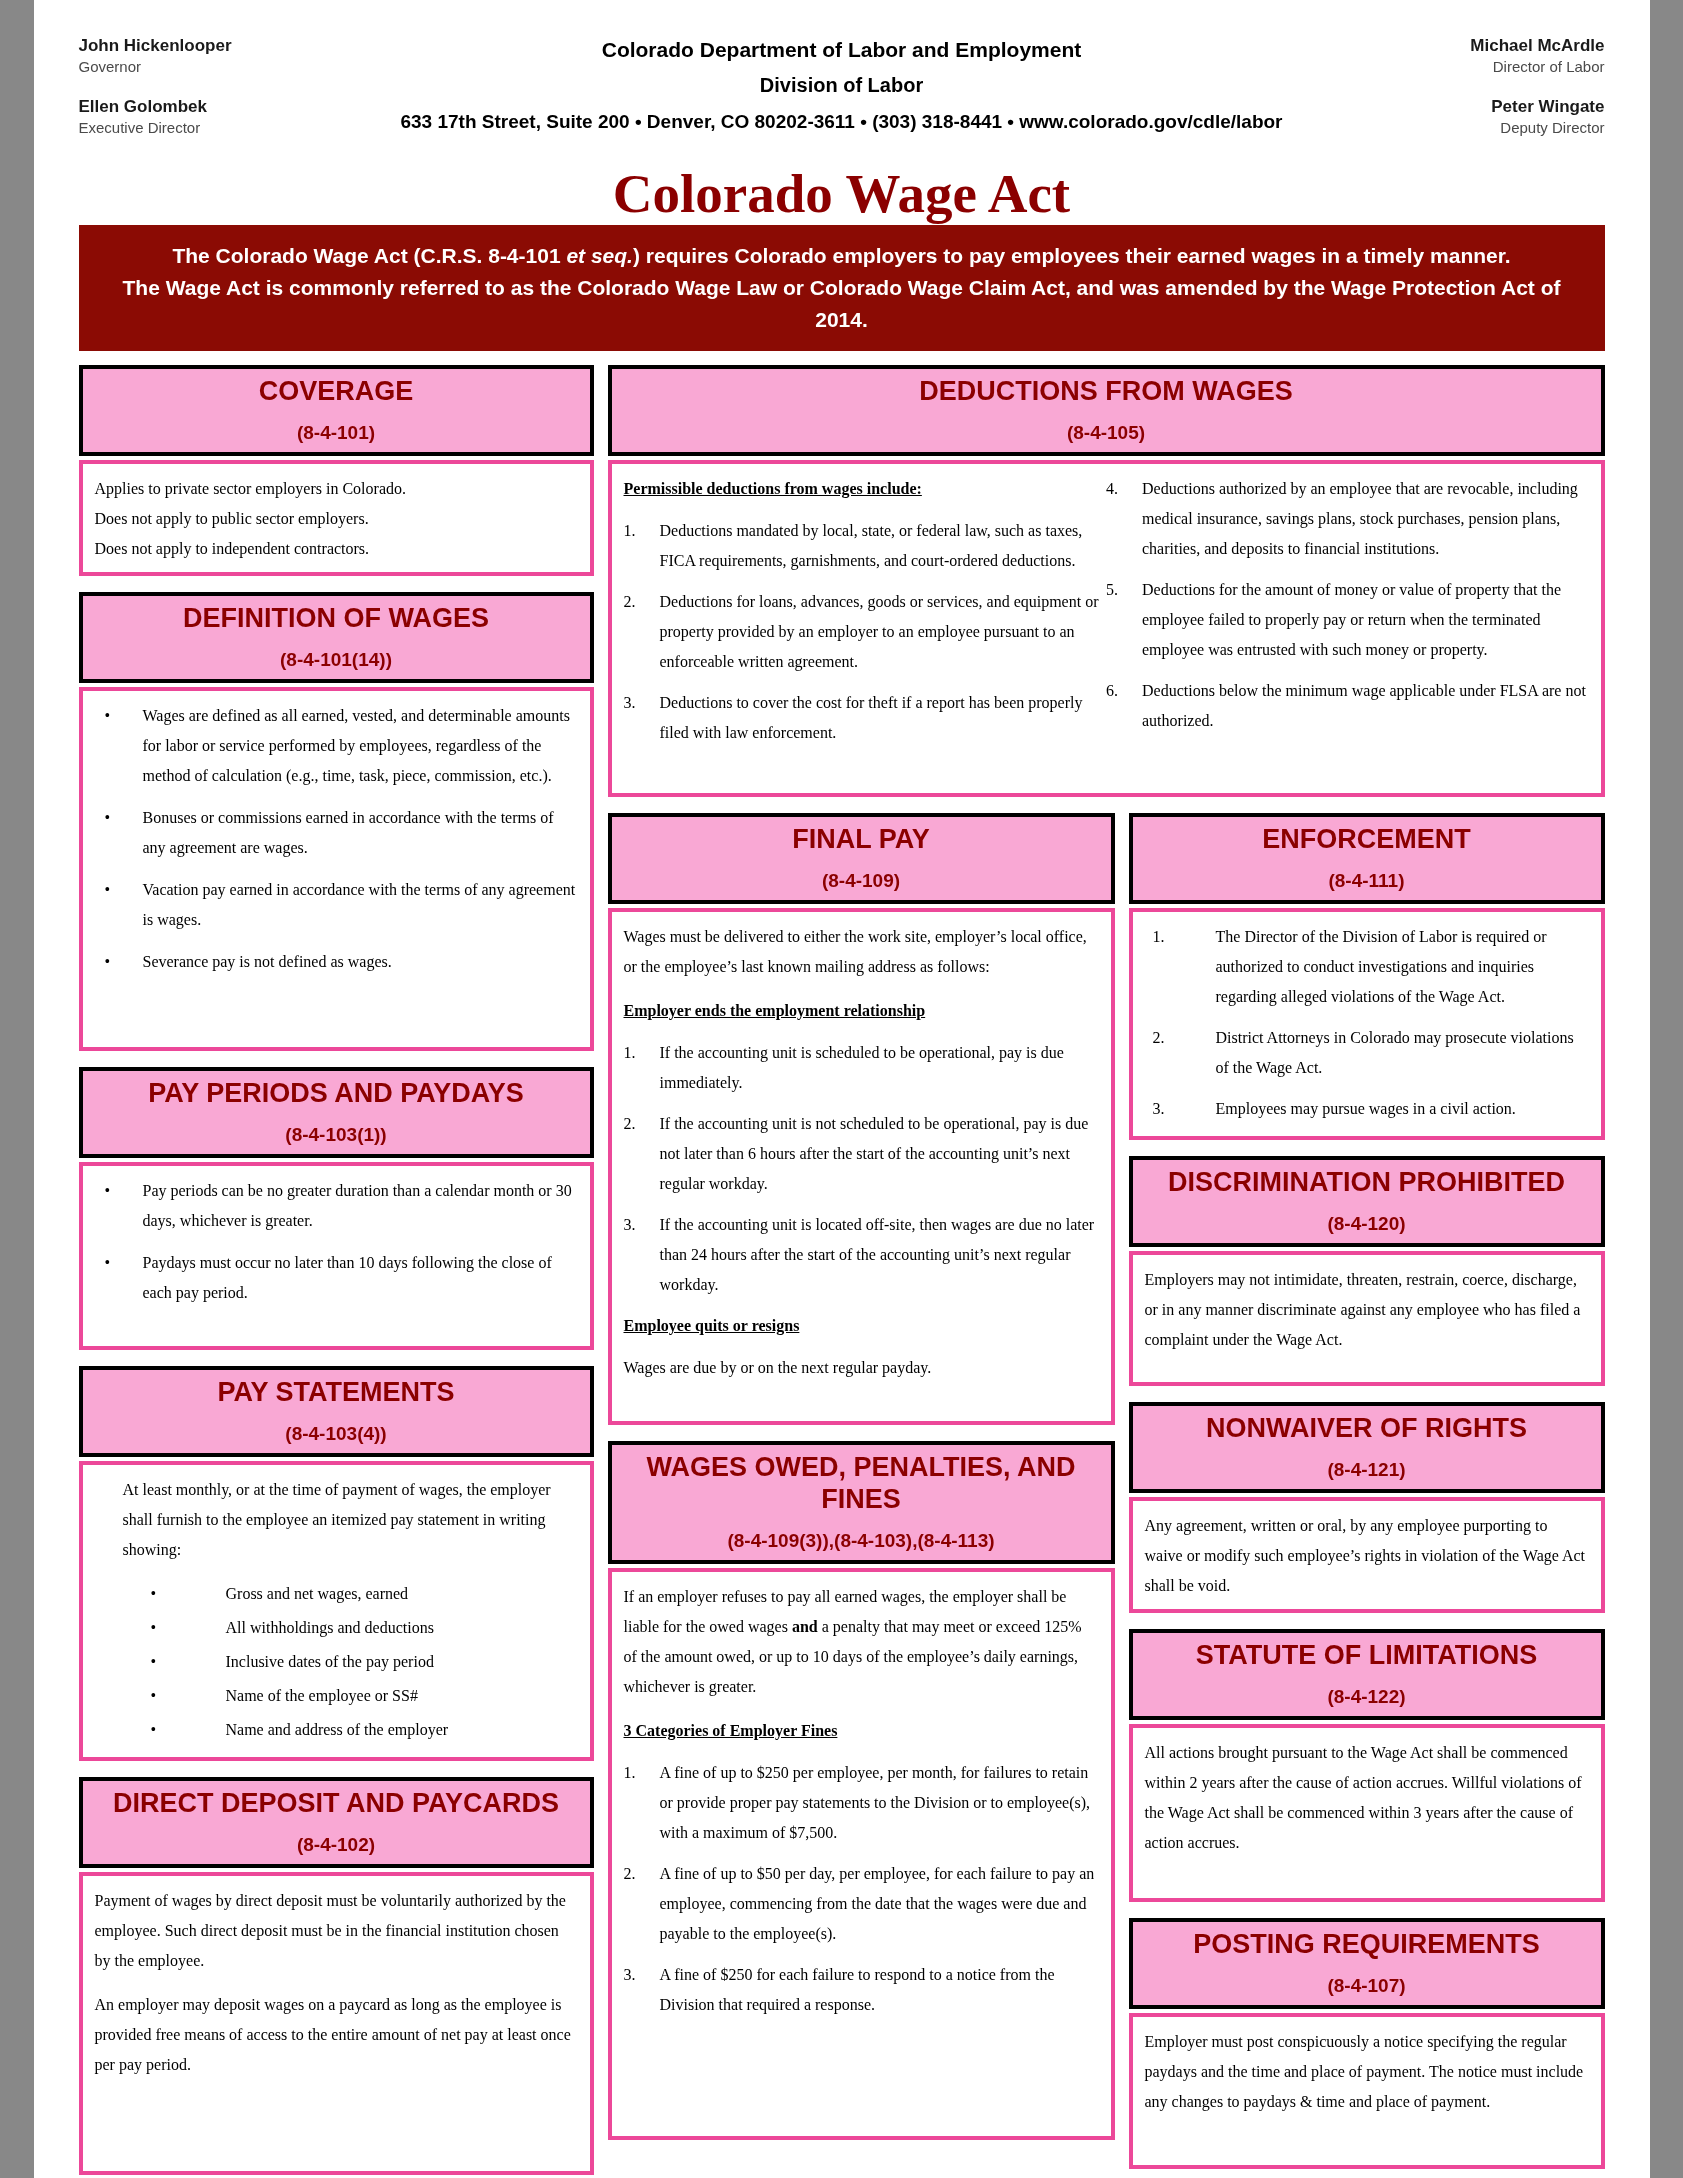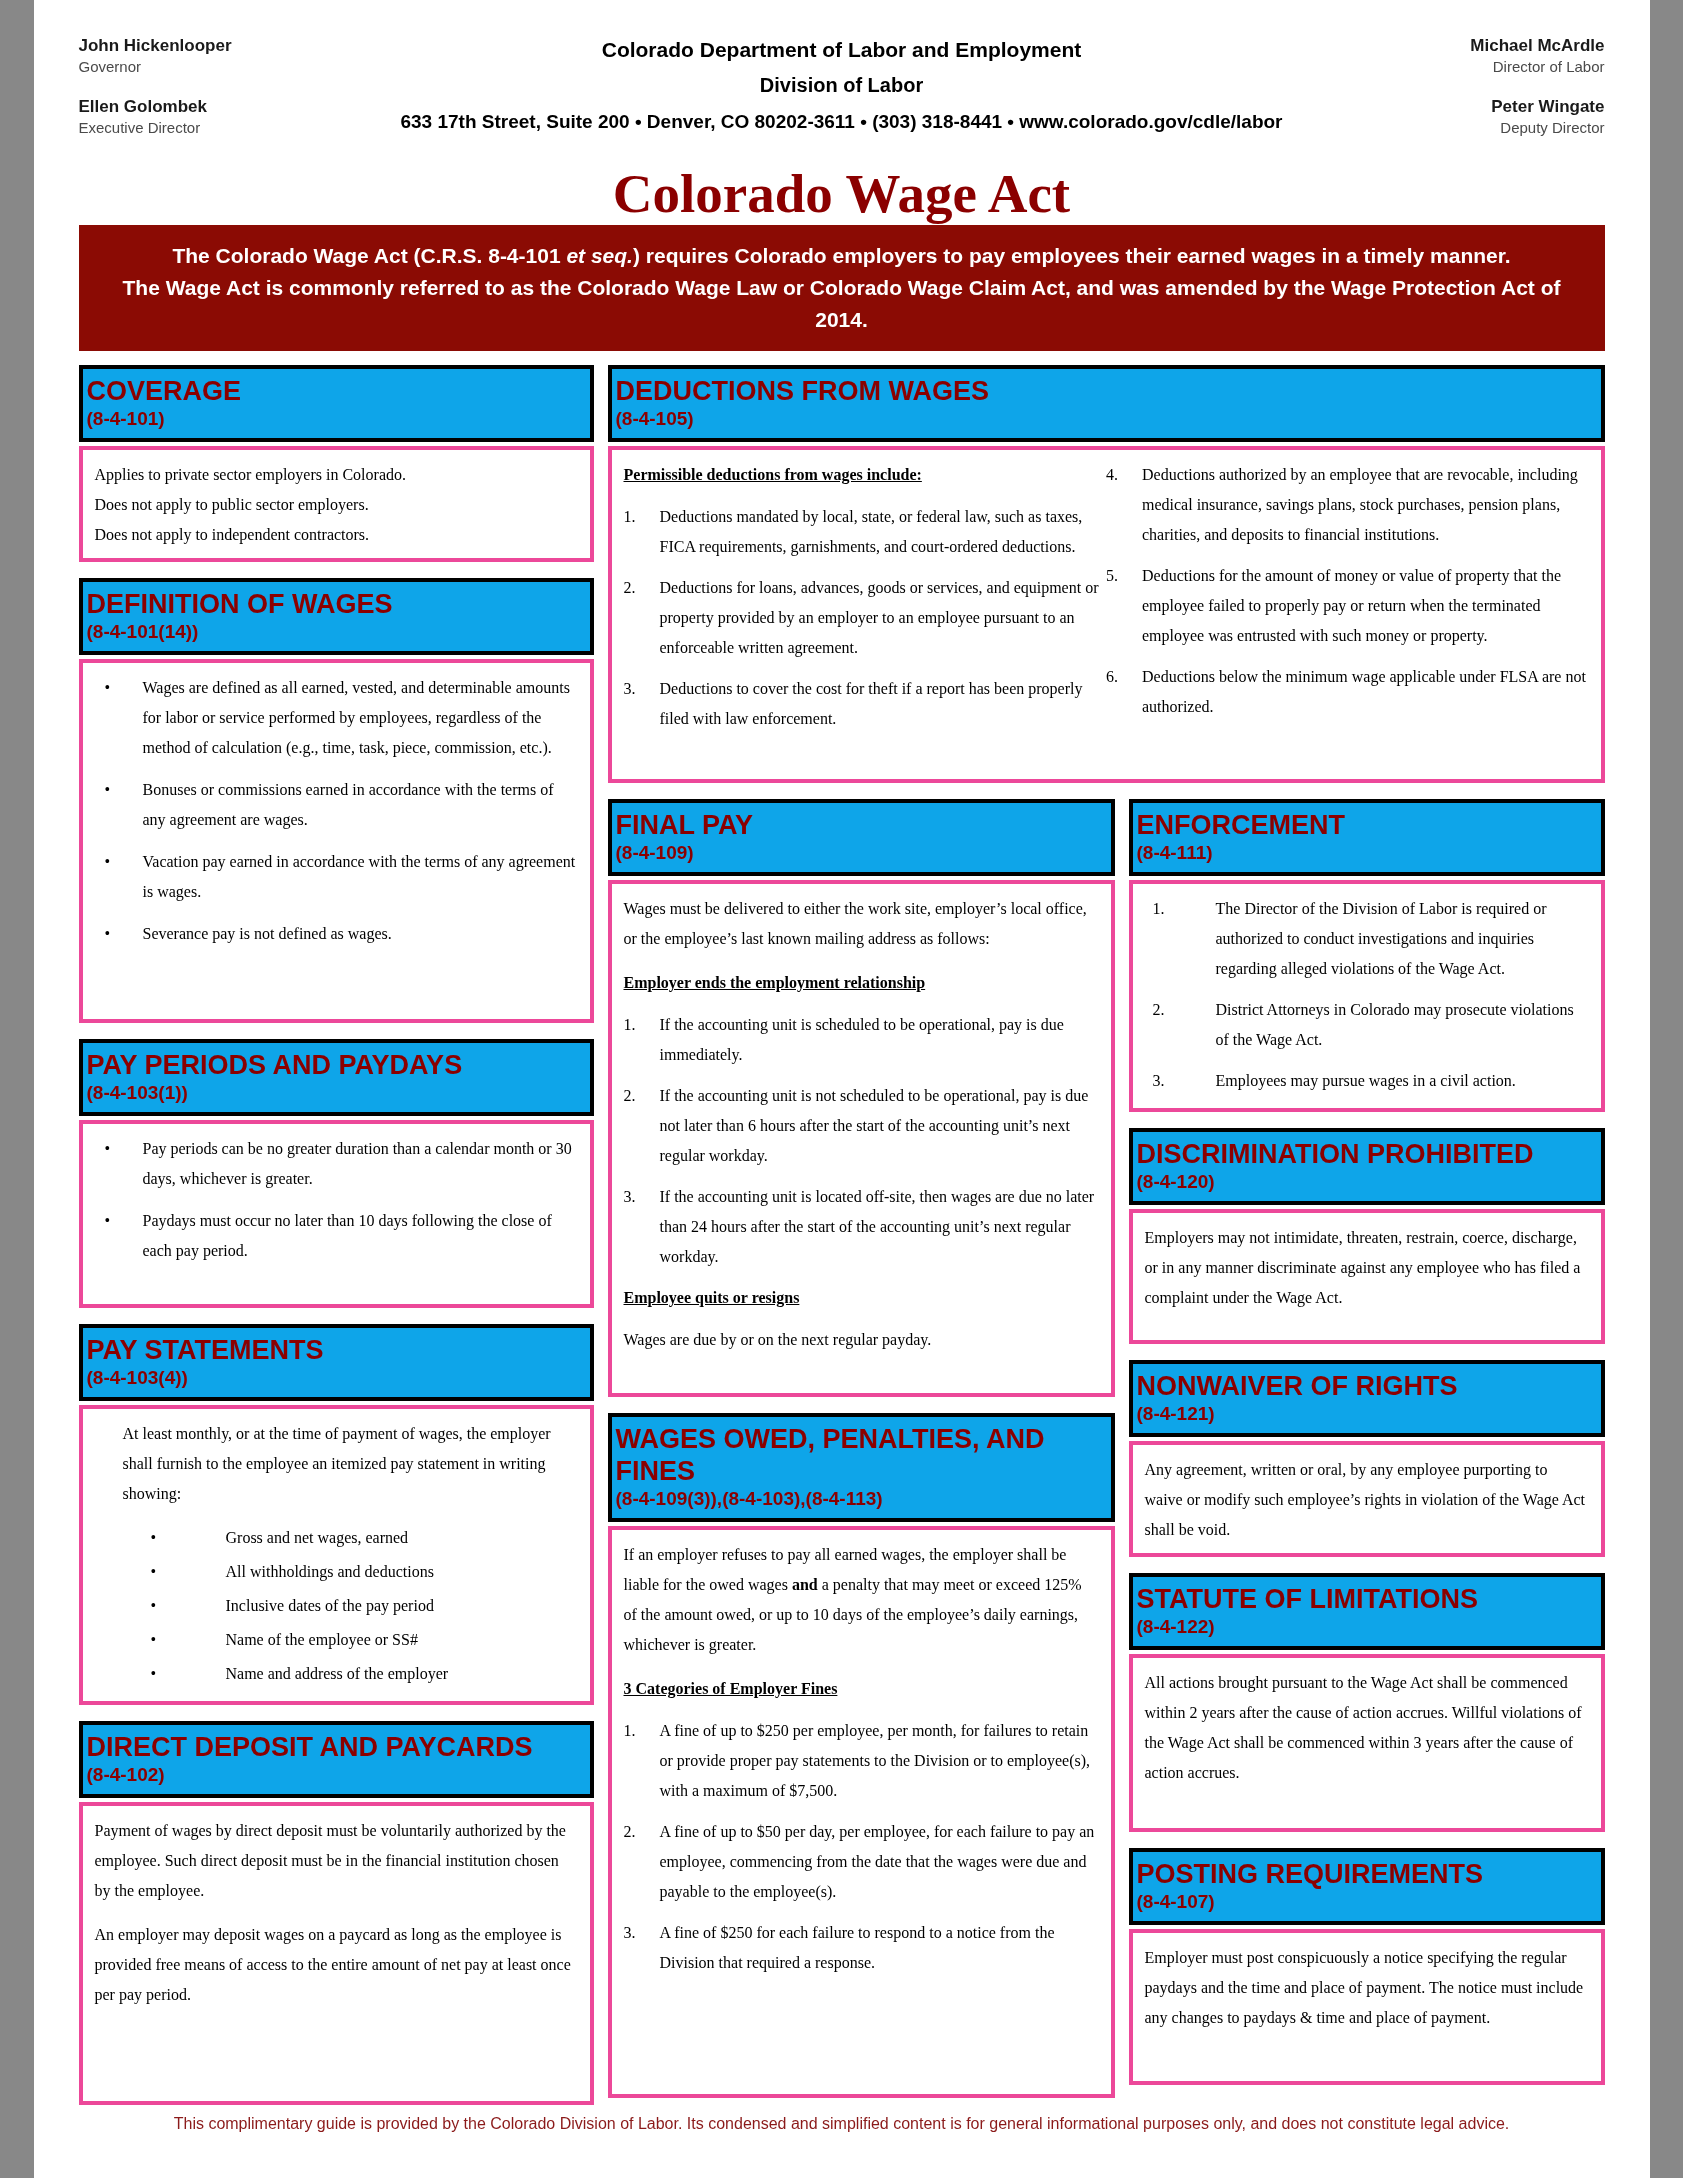--- a/index.html
+++ b/index.html
@@ -24,23 +24,23 @@
   .banner {
     margin-top: 0; background: #8b0b04; color: #fff; text-align: center;
     font: bold 21px "Liberation Sans", sans-serif; padding: 15px 30px; line-height: 32px;
   }
   
   .content { display: grid; grid-template-columns: 515px 1fr; column-gap: 14px; margin-top: 14px; }
   .two-col { display: grid; grid-template-columns: 507px 1fr; column-gap: 14px; margin-top: 16px; }
   .vstack > .box { margin-bottom: 16px; }
   .vstack > .box:last-child { margin-bottom: 0; }
   
-  .box-h { border: 4px solid #000; background: #0ea5e9; padding: 6px 4px 8px; margin-bottom: 4px; }
+  .box-h { border: 4px solid #000; background: #f9a8d4; text-align: center; padding: 6px 4px 8px; margin-bottom: 4px; }
   .box-h .bt { font: bold 27px "Liberation Sans", sans-serif; color: #8b0000; line-height: 32px; }
-  .box-h .bs { font: bold 19px "Liberation Sans", sans-serif; color: #8b0000; line-height: 22px; margin-top: 1px; }
+  .box-h .bs { font: bold 19px "Liberation Sans", sans-serif; color: #8b0000; line-height: 22px; margin-top: 15px; }
   .box-b { border: 4px solid #ec4899; background: #fff; padding: 10px 12px 8px 12px; font-size: 16px; line-height: 30px; font-family: Liberation Serif, serif; }
   .box-b p.para { margin-bottom: 14px; }
   .box-b p.para:last-child { margin-bottom: 4px; }
   .uh { font-weight: bold; text-decoration: underline; margin-bottom: 12px; }
   
   .bu { display: flex; margin-bottom: 12px; }
   .bu::before { content: "•"; flex: 0 0 38px; padding-left: 10px; }
   .bu:last-child { margin-bottom: 4px; }
   .bu-wide::before { flex-basis: 75px; padding-left: 28px; }
   .bu-wide { margin-bottom: 4px; }

